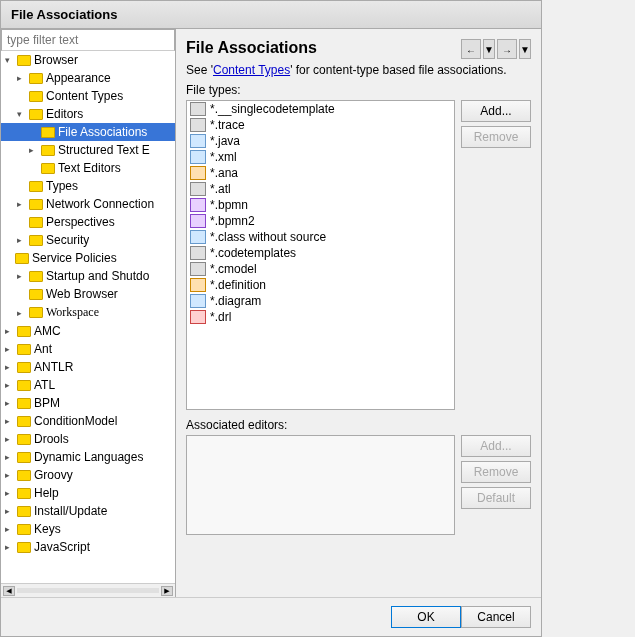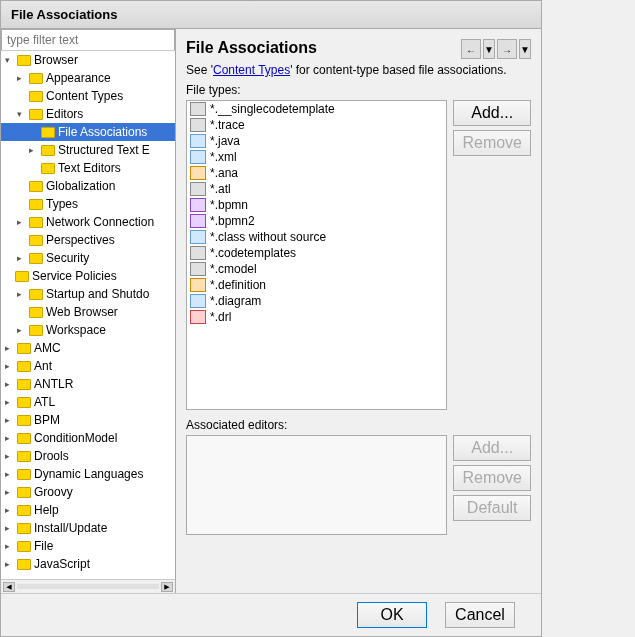--- a/index.html
+++ b/index.html
@@ -202,21 +202,21 @@
       flex-direction: column;
       gap: 4px;
       flex-shrink: 0;
     }
     .btn {
       min-width: 70px;
       padding: 3px 8px;
       background: linear-gradient(to bottom, #f8f8f8, #e8e8e8);
       border: 1px solid #aaa;
       cursor: pointer;
-      font-size: 16px;
+      font-size: 12px;
       text-align: center;
     }
     .btn:disabled, .btn.disabled {
       color: #aaa;
       cursor: default;
     }
     .btn.ok {
       background: linear-gradient(to bottom, #f8f8f8, #e8e8e8);
       border-color: #0078d7;
     }
@@ -231,22 +231,22 @@
       height: 100px;
       border: 1px solid #aaa;
       background: #f8f8f8;
     }
 
     
     .dialog-footer {
       display: flex;
       justify-content: flex-end;
       align-items: center;
-      padding: 8px 26px;
-      gap: 18px;
+      padding: 8px 10px;
+      gap: 0;
       border-top: 1px solid #ccc;
       background: #f0f0f0;
     }
     .right-content {
       display: flex;
       flex-direction: column;
       flex: 1;
     }
   </style>
 </head>
@@ -308,27 +308,20 @@
             <div class="tree-row" style="padding-left: 28px;">
               <span class="expand-arrow"></span>
               <span style="display: inline-block; width: 14px; height: 11px; background: rgb(255, 215, 0); border: 1px solid rgb(204, 163, 0); border-radius: 1px; margin-right: 3px; flex-shrink: 0; position: relative;"></span>
               <span class="label" style="overflow: hidden; text-overflow: ellipsis;">Text Editors</span>
             </div>
           </div>
           <div class="tree-item">
             <div class="tree-row" style="padding-left: 16px;">
               <span class="expand-arrow"></span>
               <span style="display: inline-block; width: 14px; height: 11px; background: rgb(255, 215, 0); border: 1px solid rgb(204, 163, 0); border-radius: 1px; margin-right: 3px; flex-shrink: 0; position: relative;"></span>
-              <span class="label" style="overflow: hidden; text-overflow: ellipsis;">Globalization</span>
-            </div>
-          </div>
-          <div class="tree-item">
-            <div class="tree-row" style="padding-left: 16px;">
-              <span class="expand-arrow"></span>
-              <span style="display: inline-block; width: 14px; height: 11px; background: rgb(255, 215, 0); border: 1px solid rgb(204, 163, 0); border-radius: 1px; margin-right: 3px; flex-shrink: 0; position: relative;"></span>
               <span class="label" style="overflow: hidden; text-overflow: ellipsis;">Types</span>
             </div>
           </div>
           <div class="tree-item">
             <div class="tree-row" style="padding-left: 16px;">
               <span class="expand-arrow">▸</span>
               <span style="display: inline-block; width: 14px; height: 11px; background: rgb(255, 215, 0); border: 1px solid rgb(204, 163, 0); border-radius: 1px; margin-right: 3px; flex-shrink: 0; position: relative;"></span>
               <span class="label" style="overflow: hidden; text-overflow: ellipsis;">Network Connection</span>
             </div>
           </div>
@@ -364,21 +357,21 @@
             <div class="tree-row" style="padding-left: 16px;">
               <span class="expand-arrow"></span>
               <span style="display: inline-block; width: 14px; height: 11px; background: rgb(255, 215, 0); border: 1px solid rgb(204, 163, 0); border-radius: 1px; margin-right: 3px; flex-shrink: 0; position: relative;"></span>
               <span class="label" style="overflow: hidden; text-overflow: ellipsis;">Web Browser</span>
             </div>
           </div>
           <div class="tree-item">
             <div class="tree-row" style="padding-left: 16px;">
               <span class="expand-arrow">▸</span>
               <span style="display: inline-block; width: 14px; height: 11px; background: rgb(255, 215, 0); border: 1px solid rgb(204, 163, 0); border-radius: 1px; margin-right: 3px; flex-shrink: 0; position: relative;"></span>
-              <span class="label" style="overflow: hidden; text-overflow: ellipsis;">Workspace</span>
+              <span class="label" style="overflow: hidden; text-overflow: ellipsis; font-family: Liberation Serif, serif;">Workspace</span>
             </div>
           </div>
           <div class="tree-item">
             <div class="tree-row" style="padding-left: 4px;">
               <span class="expand-arrow">▸</span>
               <span style="display: inline-block; width: 14px; height: 11px; background: rgb(255, 215, 0); border: 1px solid rgb(204, 163, 0); border-radius: 1px; margin-right: 3px; flex-shrink: 0; position: relative;"></span>
               <span class="label" style="overflow: hidden; text-overflow: ellipsis;">AMC</span>
             </div>
           </div>
           <div class="tree-item">
@@ -448,21 +441,21 @@
             <div class="tree-row" style="padding-left: 4px;">
               <span class="expand-arrow">▸</span>
               <span style="display: inline-block; width: 14px; height: 11px; background: rgb(255, 215, 0); border: 1px solid rgb(204, 163, 0); border-radius: 1px; margin-right: 3px; flex-shrink: 0; position: relative;"></span>
               <span class="label" style="overflow: hidden; text-overflow: ellipsis;">Install/Update</span>
             </div>
           </div>
           <div class="tree-item">
             <div class="tree-row" style="padding-left: 4px;">
               <span class="expand-arrow">▸</span>
               <span style="display: inline-block; width: 14px; height: 11px; background: rgb(255, 215, 0); border: 1px solid rgb(204, 163, 0); border-radius: 1px; margin-right: 3px; flex-shrink: 0; position: relative;"></span>
-              <span class="label" style="overflow: hidden; text-overflow: ellipsis;">File</span>
+              <span class="label" style="overflow: hidden; text-overflow: ellipsis;">Keys</span>
             </div>
           </div>
           <div class="tree-item">
             <div class="tree-row" style="padding-left: 4px;">
               <span class="expand-arrow">▸</span>
               <span style="display: inline-block; width: 14px; height: 11px; background: rgb(255, 215, 0); border: 1px solid rgb(204, 163, 0); border-radius: 1px; margin-right: 3px; flex-shrink: 0; position: relative;"></span>
               <span class="label" style="overflow: hidden; text-overflow: ellipsis;">JavaScript</span>
             </div>
           </div>
         </div>

